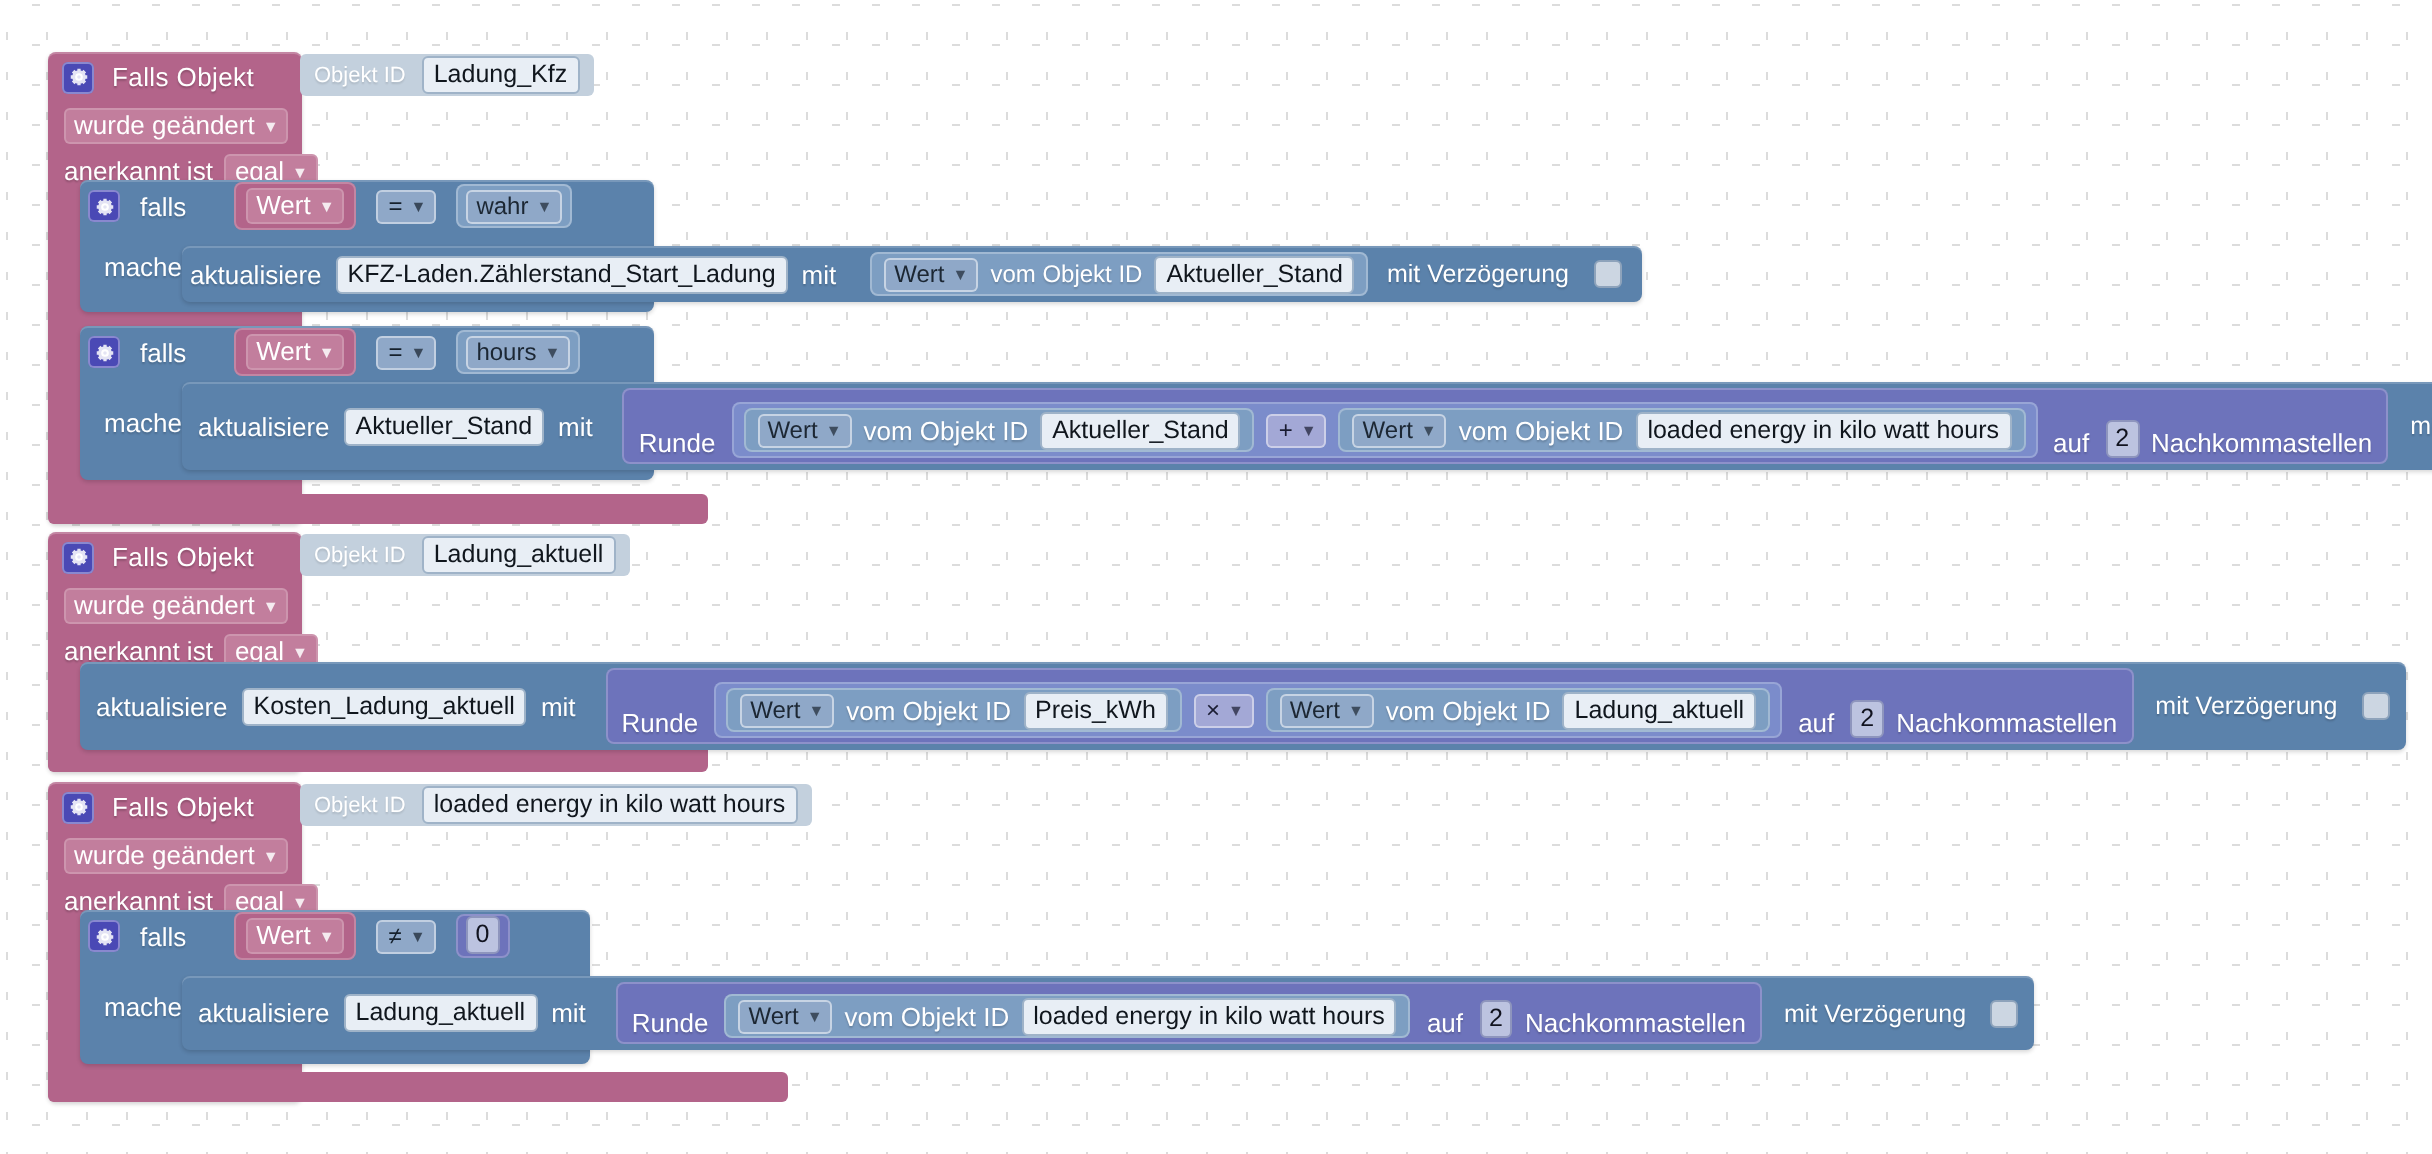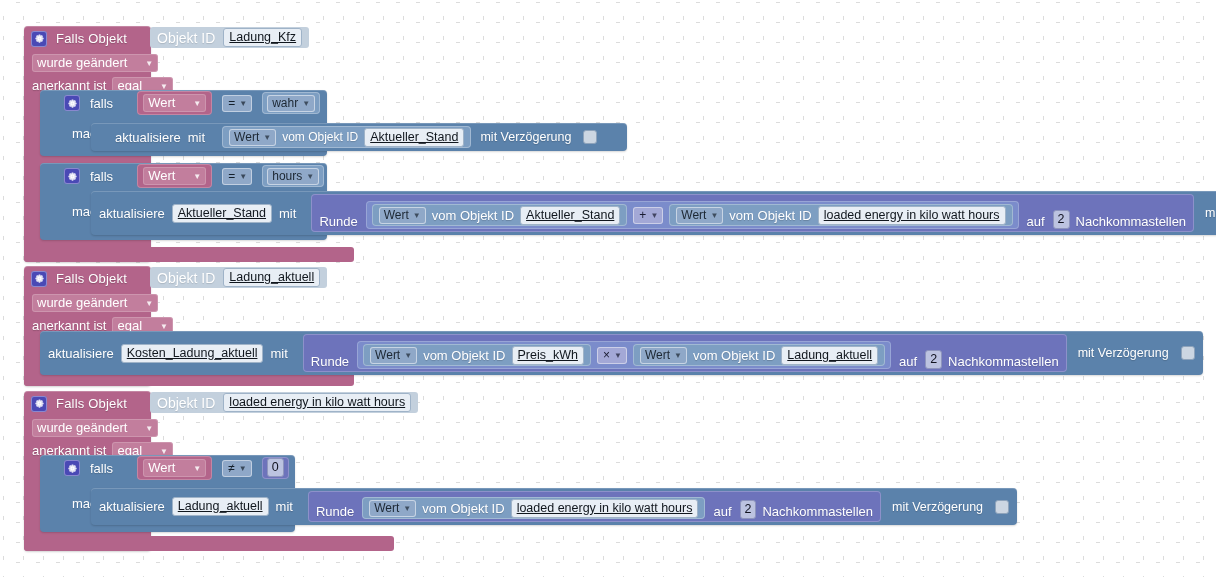--- a/index.html
+++ b/index.html
@@ -67,21 +67,21 @@
     width: 16px; height: 16px; border-radius: 3px;
     background: #4a49b5;
     display: inline-flex; align-items: center; justify-content: center;
     box-shadow: inset 0 0 0 1px rgba(255,255,255,0.35);
     flex: none;
   }
   .gear svg { display:block; }
 
   
   .dd {                       
-    display: inline-flex; align-items: center; gap: 18px;
+    display: inline-flex; align-items: center; gap: 4px;
     background: #c27e9d;
     border-radius: 3px;
     padding: 1px 5px 2px 5px;
     color: #ffffff; font-size: 13px; white-space: nowrap;
     box-shadow: inset 0 0 0 1px rgba(255,255,255,0.18);
   }
   .dd .caret { font-size: 8px; opacity: .85; transform: translateY(1px); }
 
   .dd-blue {                   
     display: inline-flex; align-items: center; gap: 4px;
@@ -94,21 +94,20 @@
   .dd-blue .caret { font-size: 8px; opacity: .7; transform: translateY(1px); }
 
   .txtfield {                  
     display: inline-flex; align-items: center;
     background: #e8eef5;
     border: 1px solid #9fb3c8;
     border-radius: 3px;
     padding: 0px 5px 1px 5px;
     color: #10161d; font-size: 12.5px; white-space: nowrap;
     line-height: 16px;
-    text-decoration: underline;
   }
   .numfield {
     display: inline-flex; align-items: center; justify-content: center;
     background: #bcc3e0;
     border: 1px solid #8e95bd;
     border-radius: 3px;
     min-width: 15px;
     padding: 0px 4px 1px 4px;
     color: #11131f; font-size: 12.5px; line-height: 16px;
   }
@@ -119,21 +118,21 @@
   }
 
   
   .sblue {
     background: #5b82ab;
     border-radius: 4px;
     box-shadow: inset 0 1px 0 rgba(255,255,255,0.18), 0 1px 2px rgba(0,0,0,0.16);
   }
   .srow {
     display: flex; align-items: center; gap: 7px;
-    height: 26px; padding: 0 24px;
+    height: 26px; padding: 0 4px;
   }
   .srow .lbl { color: #ffffff; font-size: 13px; white-space: nowrap; text-shadow: 0 1px 1px rgba(0,0,0,0.18); }
 
   
   .vblue {
     display: inline-flex; align-items: center; gap: 6px;
     background: #7d9ec2;
     border-radius: 4px;
     padding: 2px 7px;
     box-shadow: inset 0 0 0 1px rgba(255,255,255,0.28);
@@ -189,21 +188,21 @@
   }
   .delay .lbl { color: #ffffff; font-size: 12.5px; white-space: nowrap; text-shadow: 0 1px 1px rgba(0,0,0,0.18); }
 
   
   .objid {
     display: inline-flex; align-items: center; gap: 8px;
     background: #c3d0dd;
     border-radius: 3px;
     padding: 3px 7px;
   }
-  .objid .lbl { color: #ffffff; font-size: 14px; text-shadow: 0 1px 1px rgba(0,0,0,0.12); }
+  .objid .lbl { color: #ffffff; font-size: 11px; text-shadow: 0 1px 1px rgba(0,0,0,0.12); }
 </style>
 </head>
 <body>
 
 <div id="canvas">
 
   <div class="blk hat" style="left:24px; top:26px; width:127px; height:236px; border-radius:4px;">
     <div class="hat-head">
       <span class="gear">
         <svg width="11" height="11" viewBox="0 0 16 16">
@@ -262,20 +261,21 @@
       </span>
     </div>
     <div class="srow" style="height:34px;">
       <span class="lbl" style="margin-left:8px;">mache</span>
     </div>
   </div>
 
   <div class="blk sblue" style="left:91px; top:123px; height:28px; display:flex; align-items:center; padding:0 0 0 0;">
     <div class="srow" style="height:28px; gap:7px;">
       <span class="lbl">aktualisiere</span>
+      <span class="txtfield">KFZ-Laden.Zählerstand_Start_Ladung</span>
       <span class="lbl">mit</span>
       <span class="vblue" style="margin-left:10px;">
         <span class="dd-blue">
           <span>Wert</span>
           <span class="caret">▼</span>
         </span>
         <span class="lbl">vom Objekt ID</span>
         <span class="txtfield">Aktueller_Stand</span>
       </span>
       <span class="delay" style="padding:0 6px 0 2px;">

